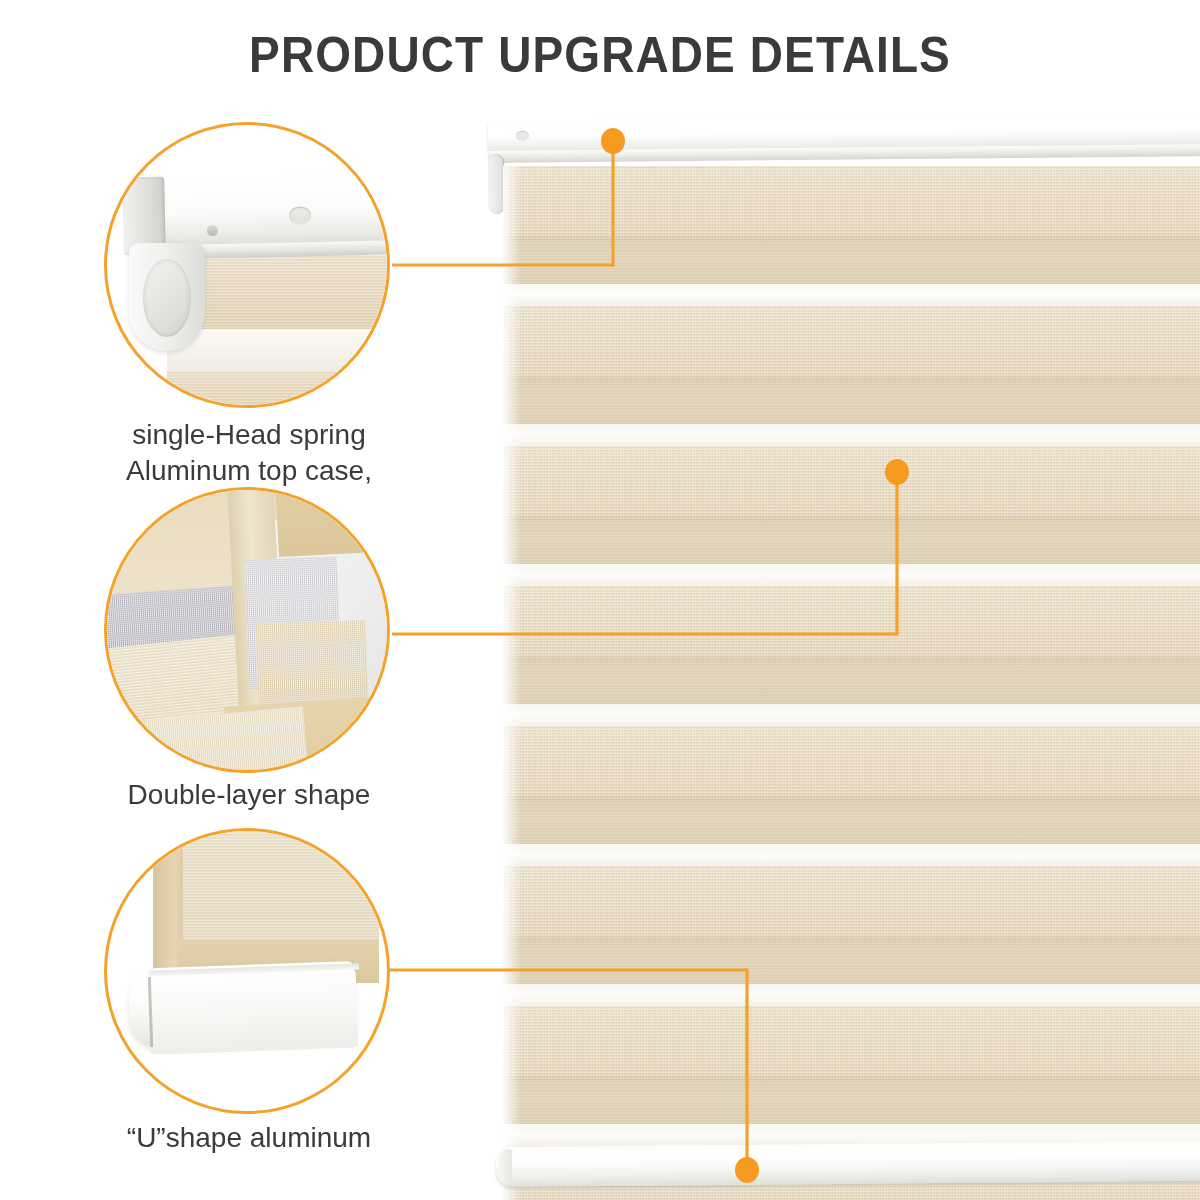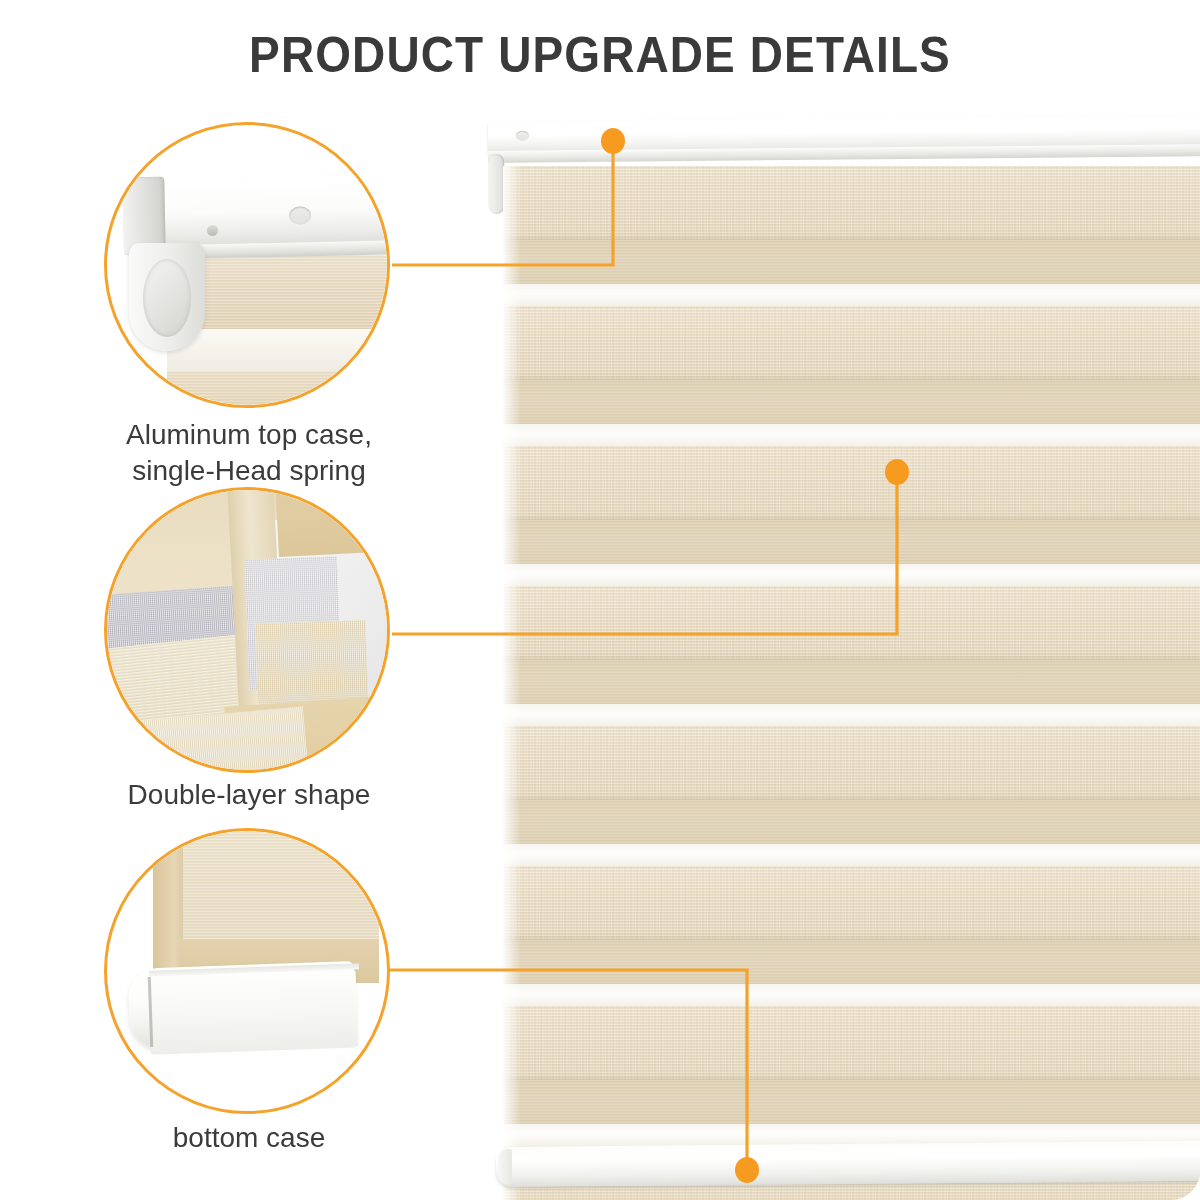--- a/index.html
+++ b/index.html
@@ -11,21 +11,20 @@
   body {
     font-family: "Liberation Sans", sans-serif;
     -webkit-font-smoothing: antialiased;
   }
   #page {
     position: relative;
     width: 1200px;
     height: 1200px;
     overflow: hidden;
     background: #ffffff;
-    border-radius: 29px;
   }
 
   
   #title {
     position: absolute;
     left: 0;
     top: 26px;
     width: 1200px;
     text-align: center;
     font-size: 50px;
@@ -563,22 +562,22 @@
           <div class="c1-rail-dimple"></div>
         </div>
         <div class="c1-rail-lip"></div>
         <div class="c1-block"></div>
         <div class="c1-bracket"></div>
         <div class="c1-spring"></div>
         <div class="c1-screw"></div>
       </div>
     </div>
     <div class="caption" style="top:295px">
+      <div>single-Head spring</div>
       <div>Aluminum top case,</div>
-      <div>single-Head spring</div>
     </div>
   </div>
 
   <div class="callout" style="left:104px; top:487px">
     <div class="circle">
       <div class="circle-inner">
         <div class="c2-base"></div>
         <div class="c2-white-back"></div>
         <div class="c2-tan-top-right"></div>
         <div class="c2-sheer-h"></div>
@@ -601,17 +600,17 @@
         <div class="c3-fabric-face"></div>
         <div class="c3-fabric-edge"></div>
         <div class="c3-fabric-low"></div>
         <div class="c3-rail"></div>
         <div class="c3-rail-topline"></div>
         <div class="c3-rail-front"></div>
         <div class="c3-rail-groove"></div>
       </div>
     </div>
     <div class="caption" style="top:292px">
-      <div>bottom case</div>
+      <div>“U”shape aluminum</div>
     </div>
   </div>
 
 </div>
 
 </body></html>

